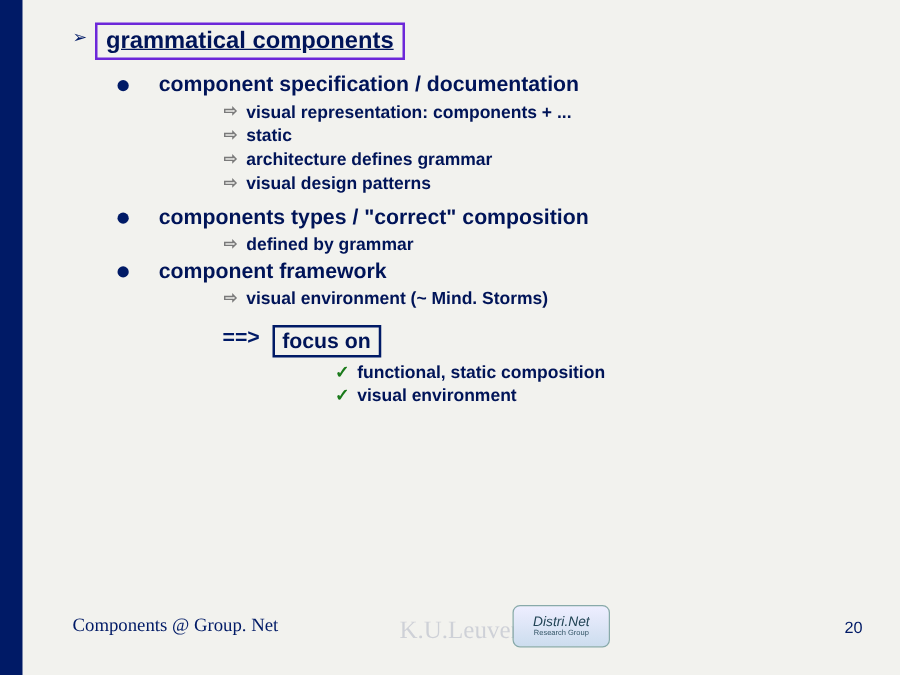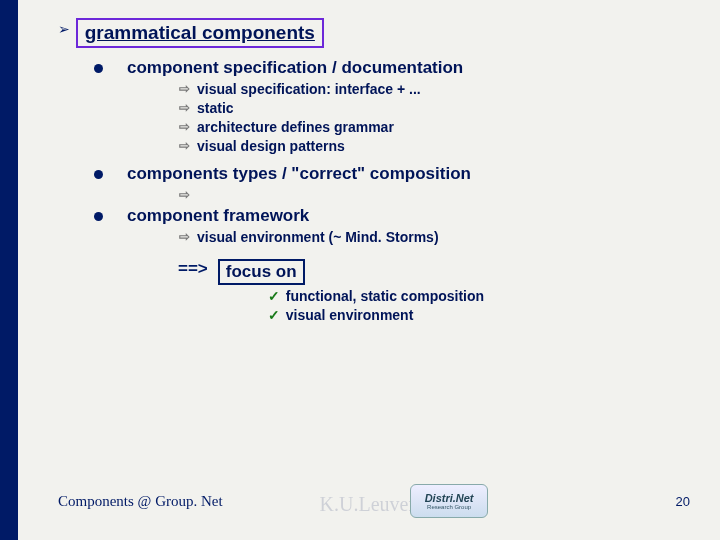--- a/index.html
+++ b/index.html
@@ -55,21 +55,21 @@
   display:flex; align-items:center; justify-content:space-between;
   font-size:13px; color:#001a66;
 }
 .footer .left { font-family: "Times New Roman", serif; font-size:15px; }
 .logo {
   width:76px; height:32px; border:1px solid #8aa; border-radius:6px;
   display:flex; flex-direction:column; align-items:center; justify-content:center;
   font-size:9px; color:#466; background:linear-gradient(#eef,#cde);
   position:relative;
 }
-.logo .name { font-weight:bold; font-size:11px; font-style:italic; color:#245; }
+.logo .name { font-weight:normal; font-size:11px; font-style:italic; color:#245; }
 .logo .sub { font-size:6px; color:#356; }
 .watermark {
   position:absolute; bottom:24px; left:50%; transform:translateX(-50%);
   font-family:"Times New Roman",serif; font-size:20px; color:rgba(0,20,90,.15);
   pointer-events:none;
 }
 </style>
 </head>
 <body>
 
@@ -81,21 +81,21 @@
       <span class="heading">grammatical components</span>
     </span>
   </div>
 
   <div class="l2">
     <span class="round-bullet"></span>
     <span class="sub-heading">component specification / documentation</span>
   </div>
   <div class="l3">
     <span class="arrow-outline">⇨</span>
-    <span>visual specification: interface + ...</span>
+    <span>visual representation: components + ...</span>
   </div>
 
   <div class="l3">
     <span class="arrow-outline">⇨</span>
     <span>static</span>
   </div>
   <div class="l3">
     <span class="arrow-outline">⇨</span>
     <span>architecture defines grammar</span>
   </div>
@@ -103,20 +103,21 @@
     <span class="arrow-outline">⇨</span>
     <span>visual design patterns</span>
   </div>
 
   <div class="l2" style="margin-top:10px">
     <span class="round-bullet"></span>
     <span class="sub-heading">components types / "correct" composition</span>
   </div>
   <div class="l3">
     <span class="arrow-outline">⇨</span>
+    <span>defined by grammar</span>
   </div>
 
   <div class="l2" style="">
     <span class="round-bullet"></span>
     <span class="sub-heading">component framework</span>
   </div>
   <div class="l3">
     <span class="arrow-outline">⇨</span>
     <span>visual environment (~ Mind. Storms)</span>
   </div>

